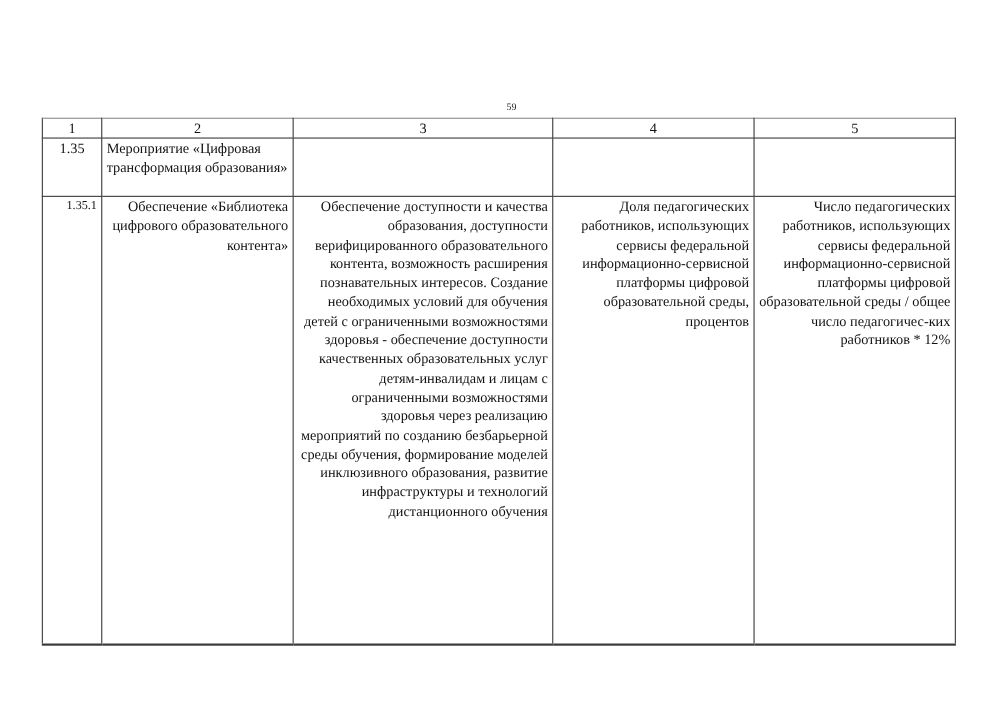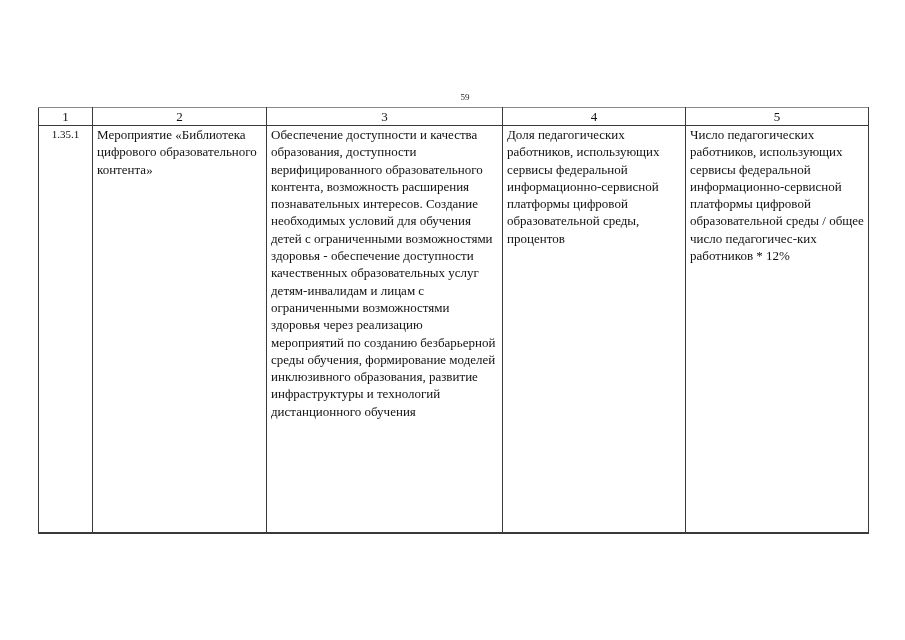--- a/index.html
+++ b/index.html
@@ -53,20 +53,21 @@
       height: 406px;
     }
     td.num-cell {
       text-align: center;
     }
     td.num-cell.small {
       font-size: 11px;
     }
     table.doc-table tr:last-child td {
       border-bottom: 2px solid #3a3a3a;
+      text-align: right;
     }
     .col1 { width: 54px; }
     .col2 { width: 174px; }
     .col3 { width: 236px; }
     .col4 { width: 183px; }
     .col5 { width: 183px; }
   </style>
 </head>
 <body>
 
@@ -81,21 +82,28 @@
     <col class="col5">
   </colgroup>
   <tbody>
       <tr class="header-row">
     <td>1</td>
     <td>2</td>
     <td>3</td>
     <td>4</td>
     <td>5</td>
   </tr>
+  <tr class="row-135">
+    <td class="num-cell">1.35</td>
+    <td>Мероприятие «Цифровая трансформация образования»</td>
+    <td></td>
+    <td></td>
+    <td></td>
+  </tr>
   <tr class="row-1351">
     <td class="num-cell small">1.35.1</td>
-    <td>Мероприятие «Библиотека цифрового образовательного контента»</td>
+    <td>Обеспечение «Библиотека цифрового образовательного контента»</td>
     <td>Обеспечение доступности и качества образования, доступности верифицированного образовательного контента, возможность расширения познавательных интересов. Создание необходимых условий для обучения детей с ограниченными возможностями здоровья - обеспечение доступности качественных образовательных услуг детям-инвалидам и лицам с ограниченными возможностями здоровья через реализацию мероприятий по созданию безбарьерной среды обучения, формирование моделей инклюзивного образования, развитие инфраструктуры и технологий дистанционного обучения</td>
     <td>Доля педагогических работников, использующих сервисы федеральной информационно-сервисной платформы цифровой образовательной среды, процентов</td>
     <td>Число педагогических работников, использующих сервисы федеральной информационно-сервисной платформы цифровой образовательной среды / общее число педагогичес-ких работников * 12%</td>
   </tr>
 </tbody>
   </table>
 
 </body></html>

